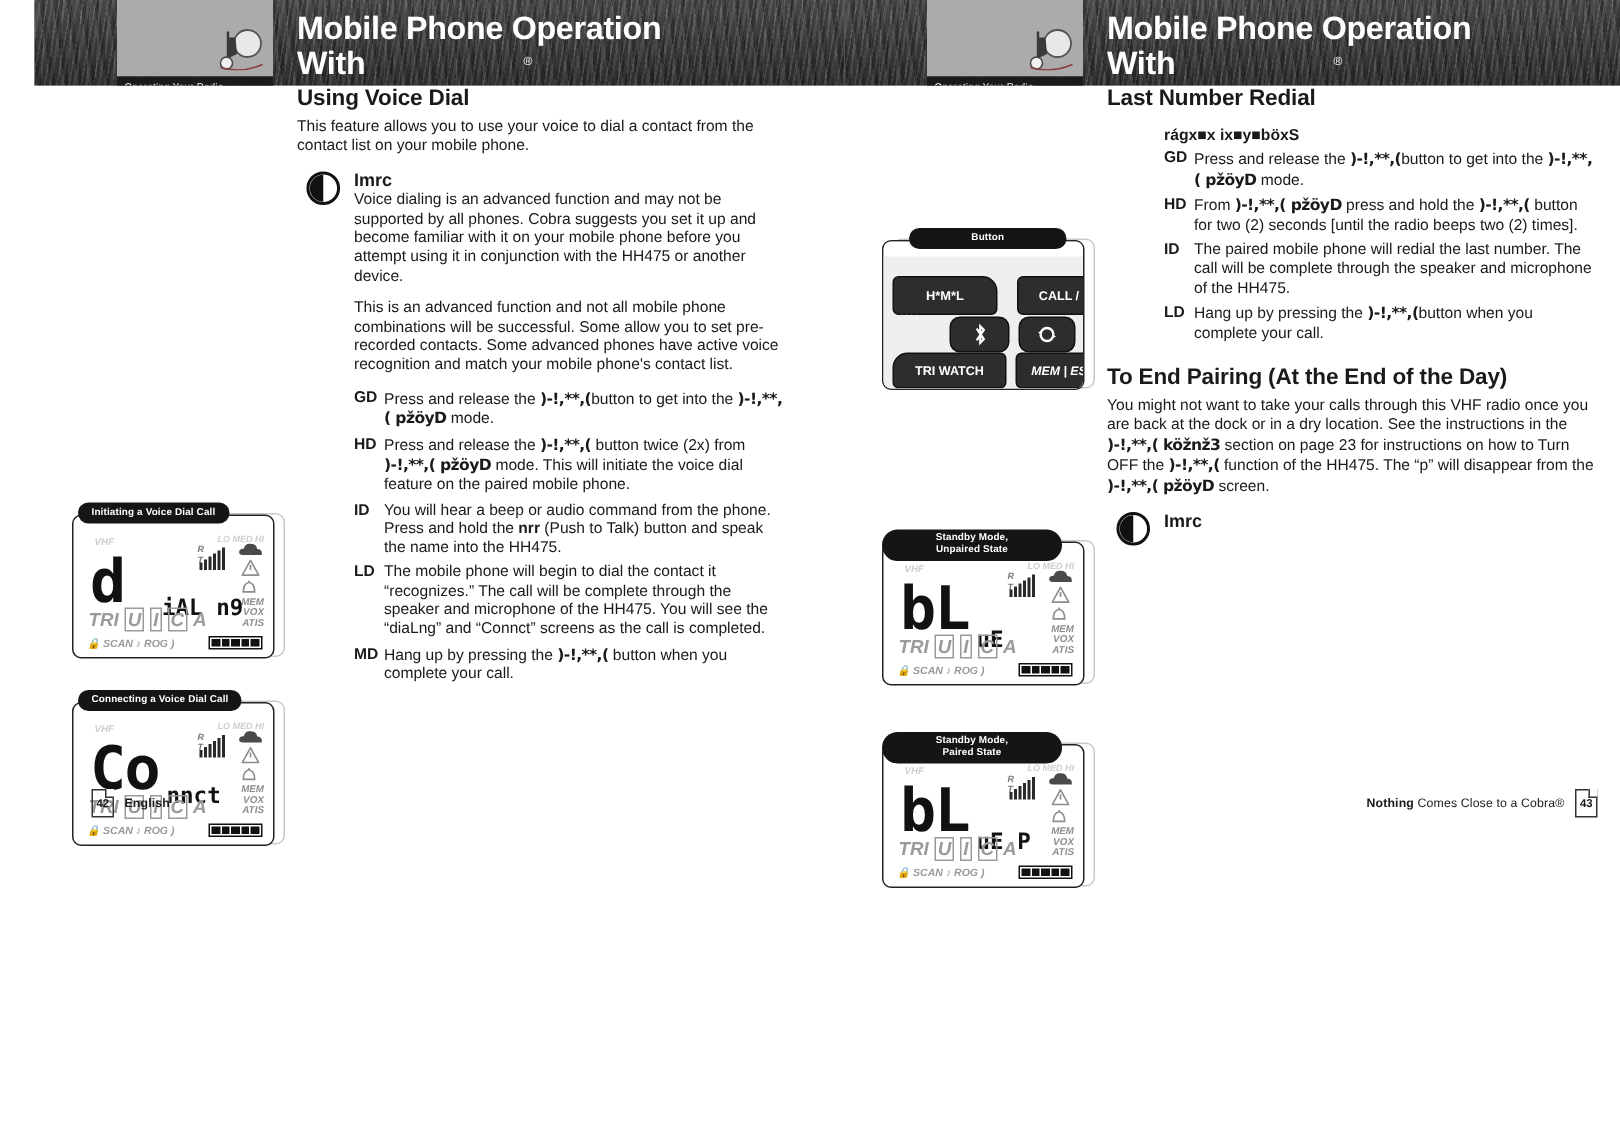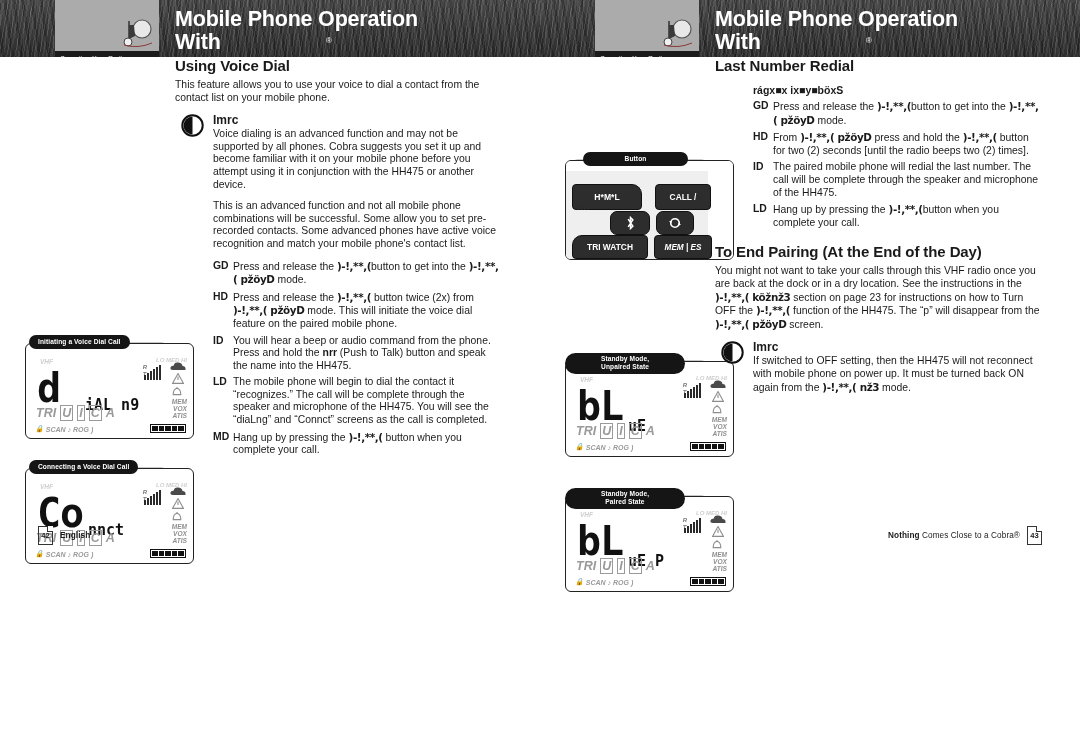--- a/index.html
+++ b/index.html
@@ -1,21 +1,21 @@
 <!DOCTYPE html>
 <html><head>
 <meta charset="utf-8">
 <style>
   html,body{margin:0;padding:0;}
   body{
     width:1080px;height:756px;background:#fff;
     font-family:"Liberation Sans",sans-serif;
     color:#1a1a1a;overflow:hidden;position:relative;
   }
-  .page{position:absolute;top:0;width:540px;height:563px;}
+  .page{position:absolute;top:0;width:540px;height:563px;margin-left:23px;}
   .page.left{left:0;}
   .page.right{left:540px;}
 
   
   .header{
     position:absolute;top:0;left:0;width:540px;height:57px;
     background:#3a3a3a;overflow:hidden;
   }
   .header .tex{
     position:absolute;inset:0;
@@ -82,21 +82,20 @@
   
   .fig{position:absolute;}
   .fig-shadow{
     position:absolute;left:7px;top:7px;width:133px;height:94px;
     border:1px solid #c9c9c9;border-radius:6px;background:#fff;
   }
   .fig-card{
     position:absolute;left:0;top:8px;width:133px;height:94px;
     border:1.2px solid #222;border-radius:6px;background:#fff;
     overflow:hidden;
-    padding-left:34px;
   }
   .fig-cap{
     position:absolute;left:4px;top:0;
     background:#151515;color:#fff;border-radius:11px;
     font-size:6.6px;font-weight:bold;padding:3px 9px;
     z-index:5;line-height:8.4px;text-align:center;
     letter-spacing:.1px;
   }
   .fig-cap.two{text-align:center;padding:2px 9px;}
 
@@ -520,21 +519,20 @@
 
     <h2 class="sec" style="margin-top:14px;">To End Pairing (At the End of the Day)</h2>
     <p class="body" id="end-pairing-p"><span>You might not want to take your calls through this VHF radio once you are back at the dock or in a dry location. See the instructions in the </span><span class="bt">)-!,**,(</span><span class="bt">  köžnž3</span><span>            section on page 23 for instructions on how to Turn OFF the </span><span class="bt">)-!,**,(</span><span>  function of the HH475. The “p” will disappear from the </span><span class="bt">)-!,**,(</span><span class="bt">  pžöyD</span><span> screen.</span></p>
 
     <div class="note" style="margin-top:4px;">
       <svg class="note-ico" viewBox="0 0 23 23">
         <circle cx="11.5" cy="11.5" r="10.2" fill="none" stroke="#111" stroke-width="2"></circle>
         <path d="M11.5 2.5 A9 9 0 0 0 11.5 20.5 Z" fill="#111"></path>
       </svg>
       <p class="note-ttl">Imrc</p>
-      <p class="note-body" id="note2-body"><span>If switched to OFF setting, then the HH475 will not reconnect with mobile phone on power up. It must be turned back ON again from the </span><span class="bt">)-!,**,(</span><span class="bt">  nž3</span><span>            mode.</span></p>
     </div>
   </div>
 
   <div class="footer">
     <div class="f-right">
       <span class="f-txt"><b>Nothing</b> <span>Comes Close to a Cobra®</span></span>
       <span class="pg-ico">43</span>
     </div>
   </div>
 </div>

